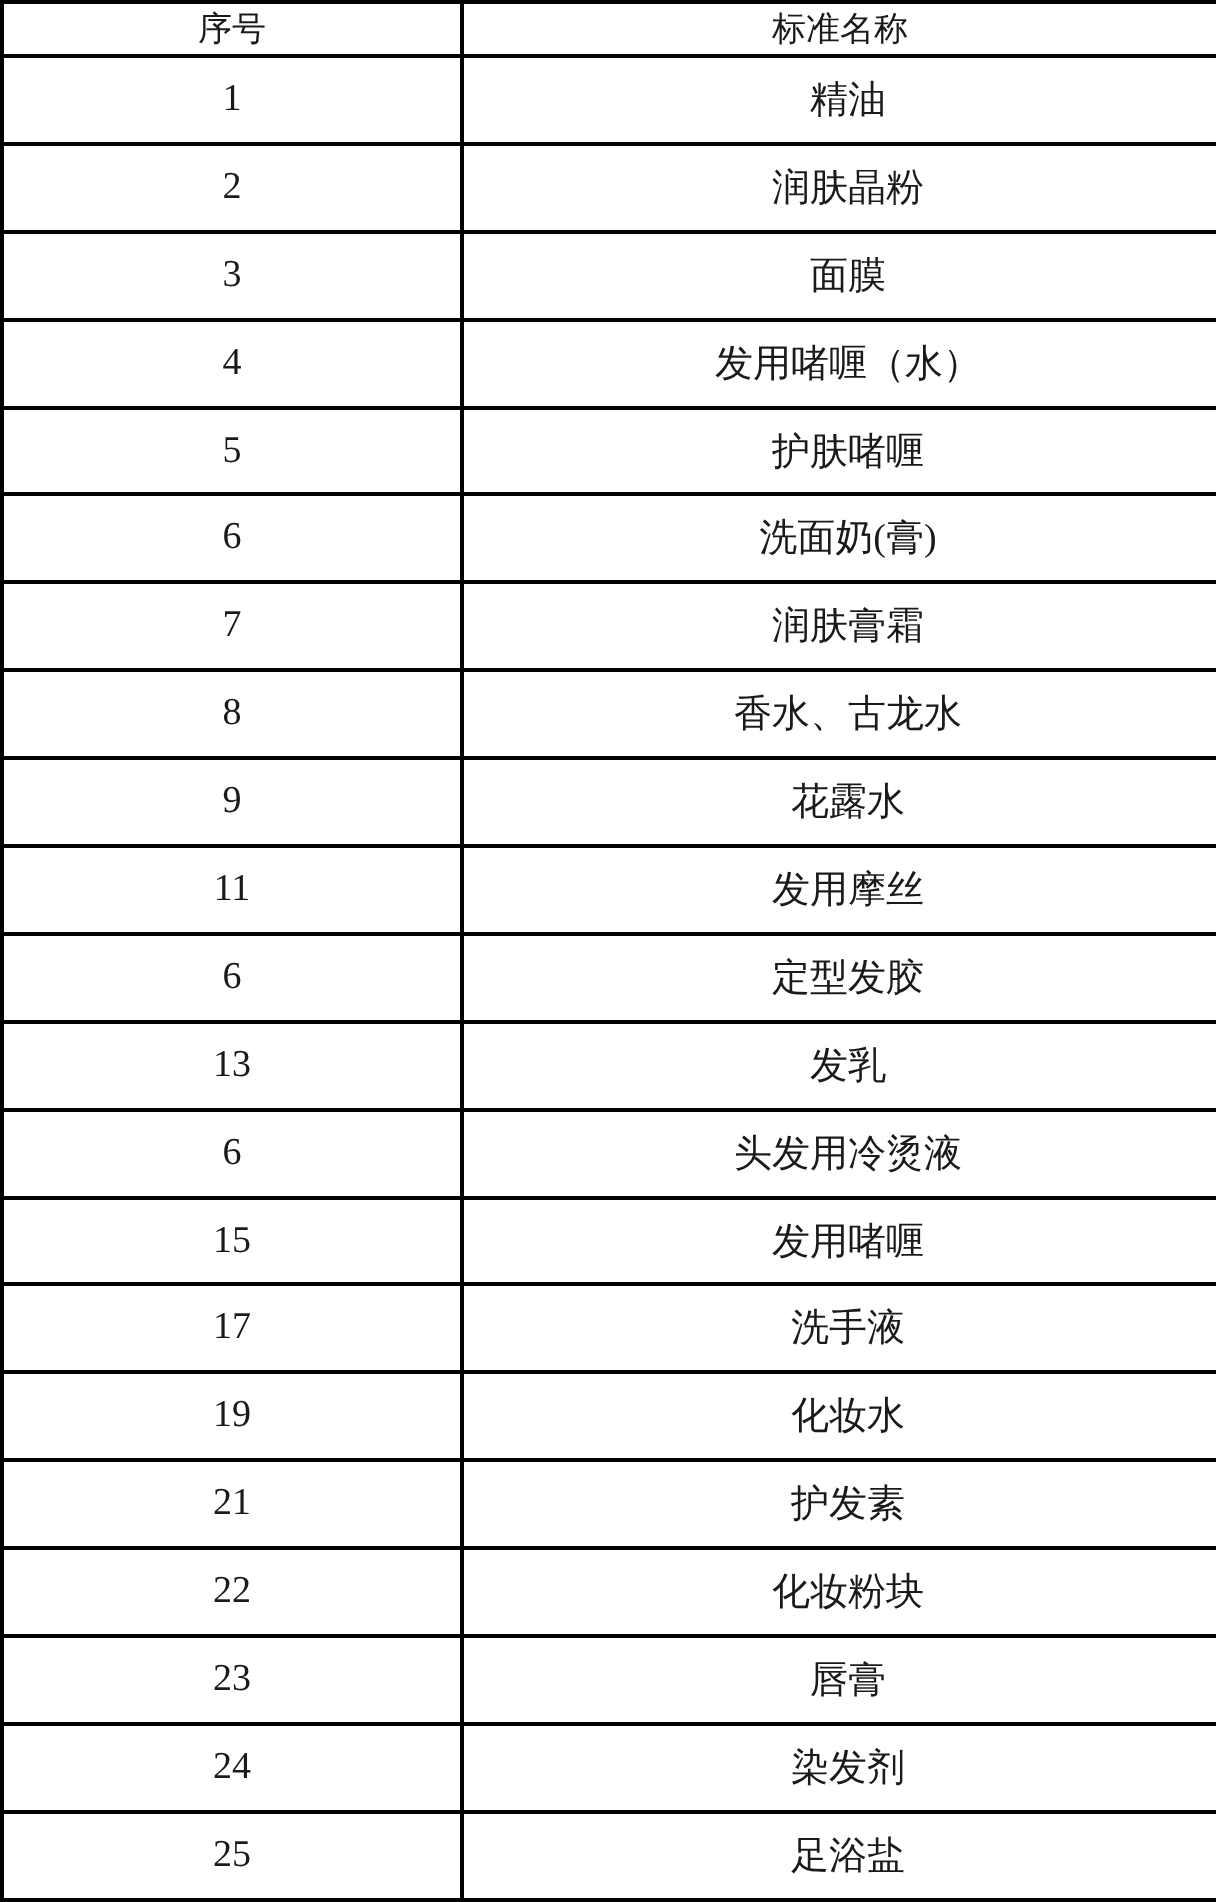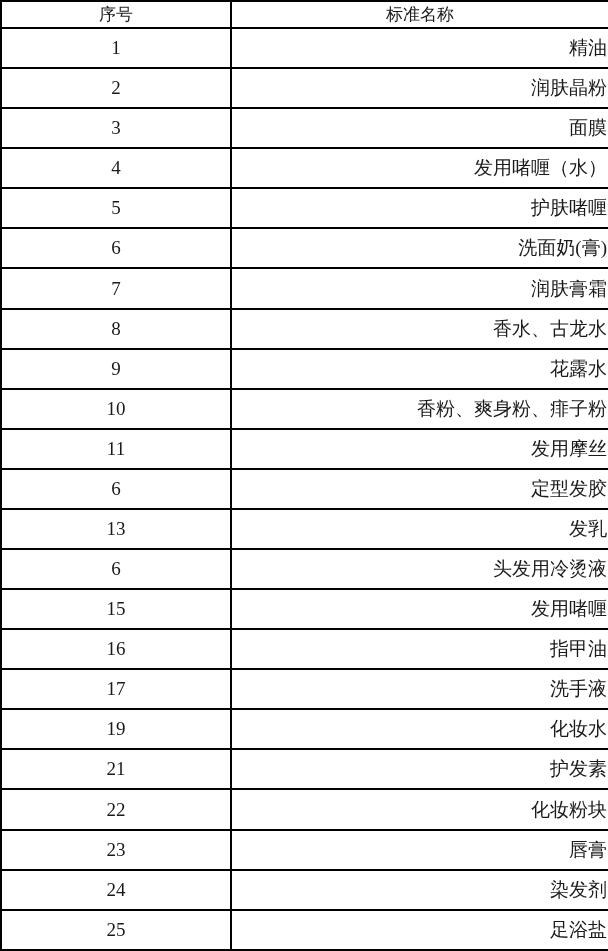--- a/index.html
+++ b/index.html
@@ -36,21 +36,21 @@
     vertical-align: middle;
   }
   table.std-table td {
     font-size: 19px;
     vertical-align: middle;
   }
   td.cell-no {
     text-align: center;
   }
   td.cell-name {
-    text-align: right;
+    text-align: center;
     padding-left: 9px;
     margin-left: 40px;
   }
   col.col-no   { width: 230px; }
   col.col-name { width: 378px; }
 </style>
 </head>
 <body>
 
 <table class="std-table">
@@ -95,46 +95,38 @@
       </tr>
       <tr>
         <td class="cell-no">8</td>
         <td class="cell-name">香水、古龙水</td>
       </tr>
       <tr>
         <td class="cell-no">9</td>
         <td class="cell-name">花露水</td>
       </tr>
       <tr>
-        <td class="cell-no">10</td>
-        <td class="cell-name">香粉、爽身粉、痱子粉</td>
-      </tr>
-      <tr>
         <td class="cell-no">11</td>
         <td class="cell-name">发用摩丝</td>
       </tr>
       <tr>
         <td class="cell-no">6</td>
         <td class="cell-name">定型发胶</td>
       </tr>
       <tr>
         <td class="cell-no">13</td>
         <td class="cell-name">发乳</td>
       </tr>
       <tr>
         <td class="cell-no">6</td>
         <td class="cell-name">头发用冷烫液</td>
       </tr>
       <tr>
         <td class="cell-no">15</td>
         <td class="cell-name">发用啫喱</td>
-      </tr>
-      <tr>
-        <td class="cell-no">16</td>
-        <td class="cell-name">指甲油</td>
       </tr>
       <tr>
         <td class="cell-no">17</td>
         <td class="cell-name">洗手液</td>
       </tr>
       <tr>
         <td class="cell-no">19</td>
         <td class="cell-name">化妆水</td>
       </tr>
       <tr>

